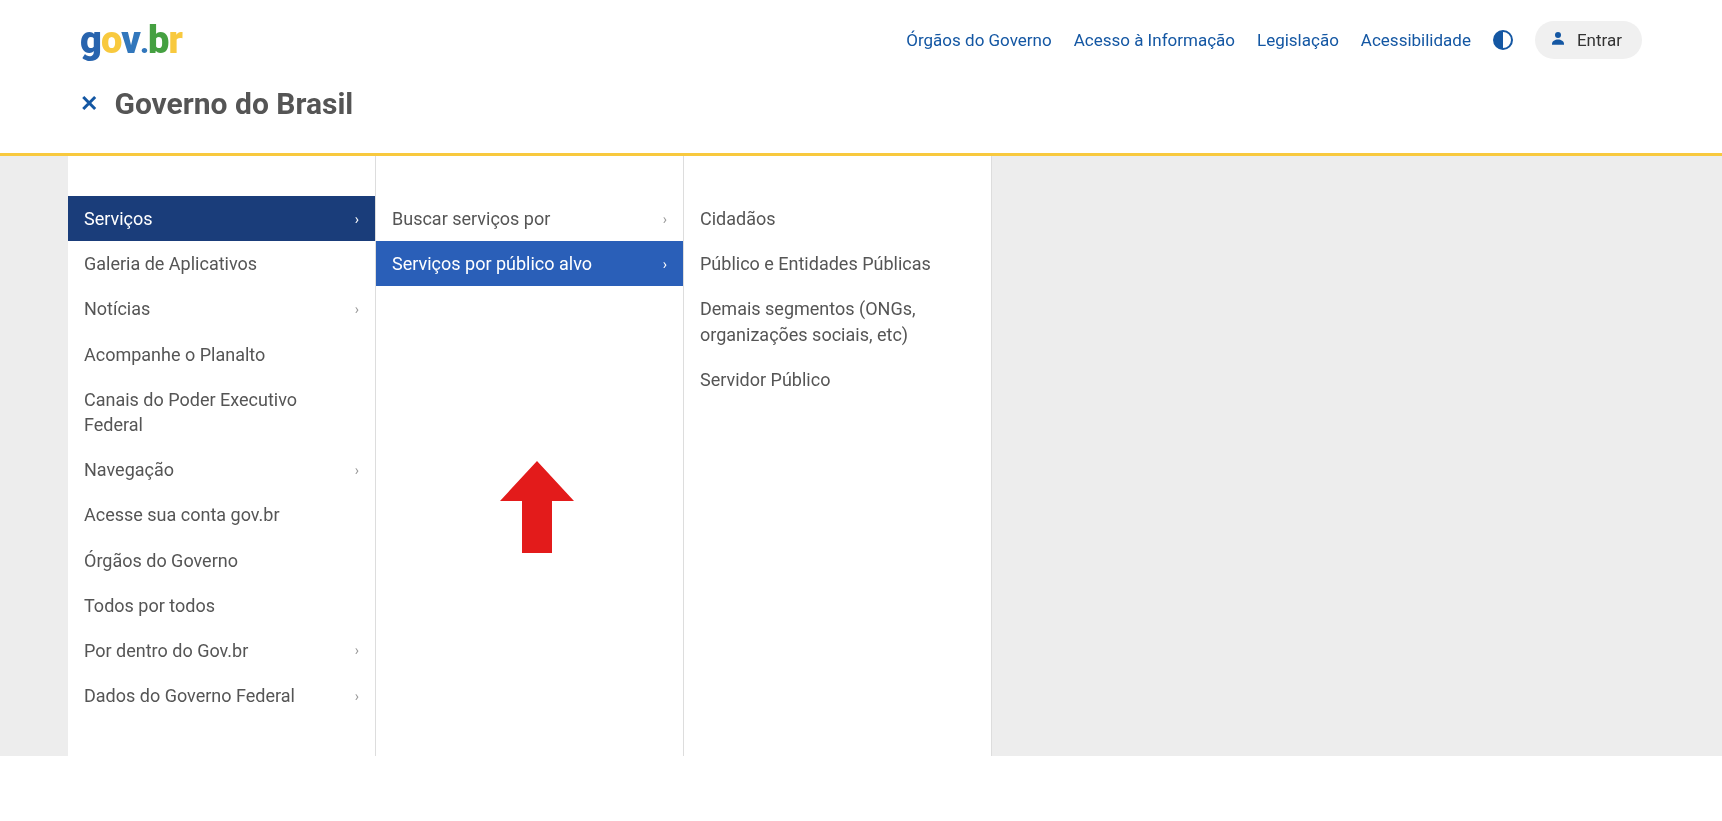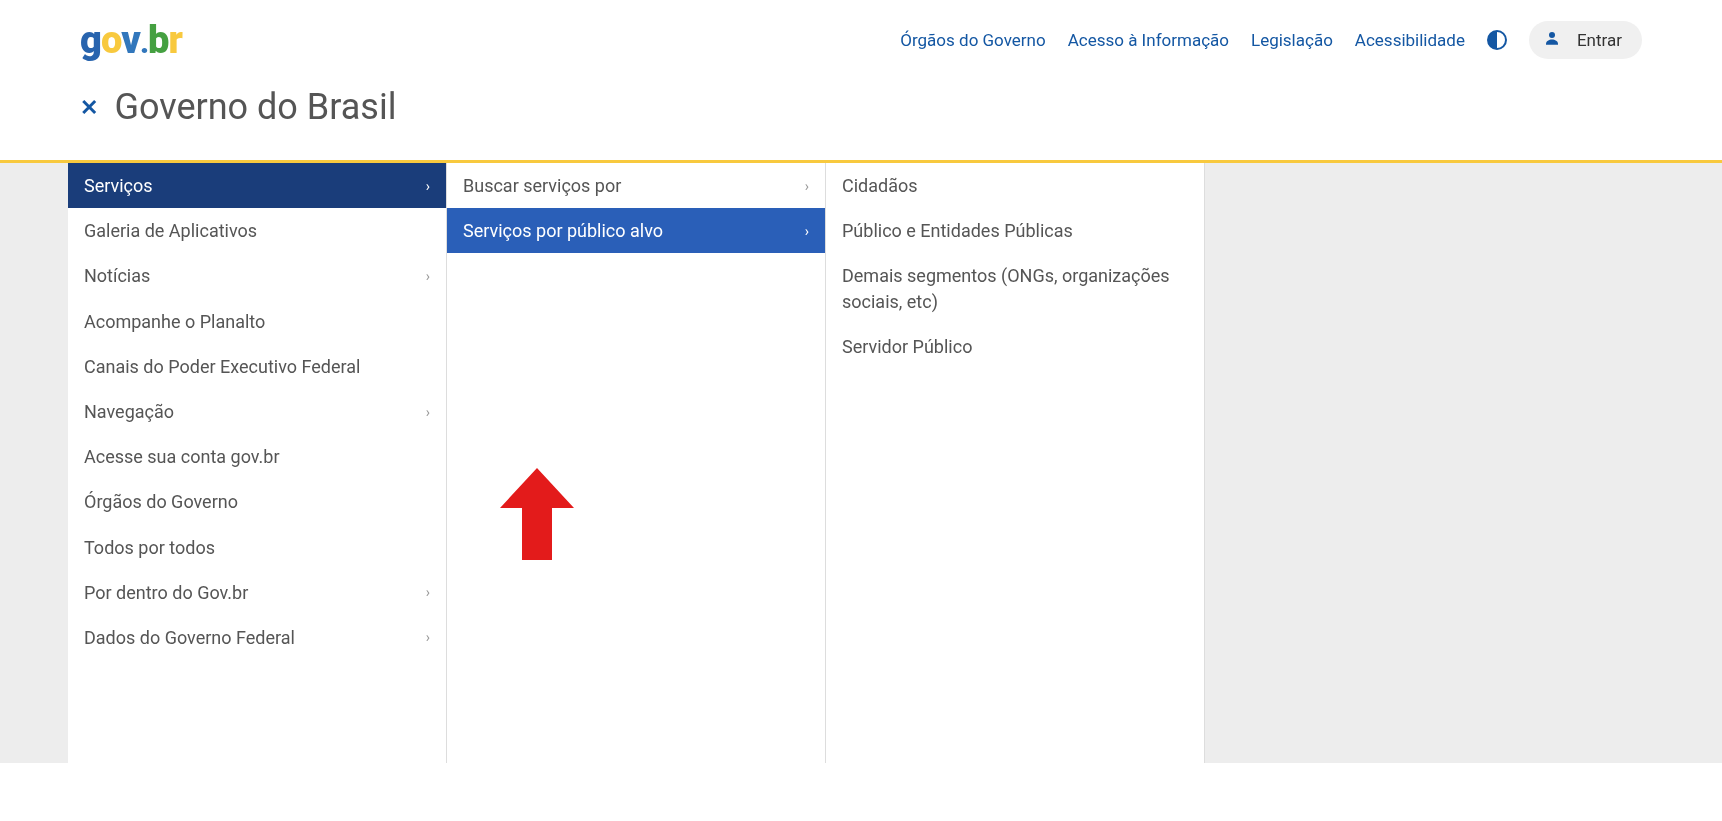--- a/index.html
+++ b/index.html
@@ -9,32 +9,32 @@
     .logo { font-size: 38px; font-weight: 900; letter-spacing: -1px; display: flex; align-items: baseline; }
     .logo-g { color: #2864ae; }
     .logo-o { color: #f8c93e; }
     .logo-v { color: #3277bc; }
     .logo-dot { color: #3277bc; font-size: 30px; }
     .logo-b { color: #45a041; }
     .logo-r { color: #f8c93e; }
     .header-nav { display: flex; align-items: center; gap: 22px; }
     .header-link { color: #1457a3; text-decoration: none; font-size: 17px; }
     .contrast-icon { width: 20px; height: 20px; border-radius: 50%; background: linear-gradient(90deg, #1457a3 50%, transparent 50%); border: 2px solid #1457a3; display: inline-block; }
-    .login-btn { background: #f0f0f0; border-radius: 24px; padding: 8px 20px 8px 14px; display: flex; align-items: center; gap: 16px; cursor: pointer; }
+    .login-btn { background: #f0f0f0; border-radius: 24px; padding: 8px 20px 8px 14px; display: flex; align-items: center; gap: 10px; cursor: pointer; }
     .login-icon { color: #1457a3; font-size: 18px; }
     .login-text { color: #333; font-size: 17px; }
     
     .breadcrumb { padding: 6px 80px 32px 80px; display: flex; align-items: center; gap: 16px; }
     .close-x { color: #1457a3; font-size: 22px; font-weight: 900; cursor: pointer; }
-    .breadcrumb-title { font-size: 36px; color: #555; font-weight: 400; }
+    .breadcrumb-title { font-size: 30px; color: #555; font-weight: 700; }
     
     .yellow-line { height: 3px; background: #f8c93e; }
     
     .menu-container { display: flex; background: #ededed; padding: 0 0 0 68px; min-height: 600px; }
-    .menu-col { width: 379px; background: #fff; border-right: 1px solid #ddd; }
+    .menu-col { width: 308px; background: #fff; border-right: 1px solid #ddd; padding-top: 40px; }
     .menu-col:last-child { border-right: none; }
     .menu-fill { flex: 1; background: #ededed; }
     .menu-item { display: flex; align-items: center; justify-content: space-between; padding: 10px 16px; font-size: 18px; color: #555; cursor: pointer; min-height: 44px; }
     .menu-item.active { background: #1a3d7a; color: #fff; }
     .menu-item.active-light { background: #2a5fb8; color: #fff; }
     .menu-item.active-light .menu-label { }
     .menu-item .chevron { font-size: 14px; color: #999; }
     .menu-item.active .chevron, .menu-item.active-light .chevron { color: #fff; }
     .menu-label { flex: 1; line-height: 1.4; }
     

